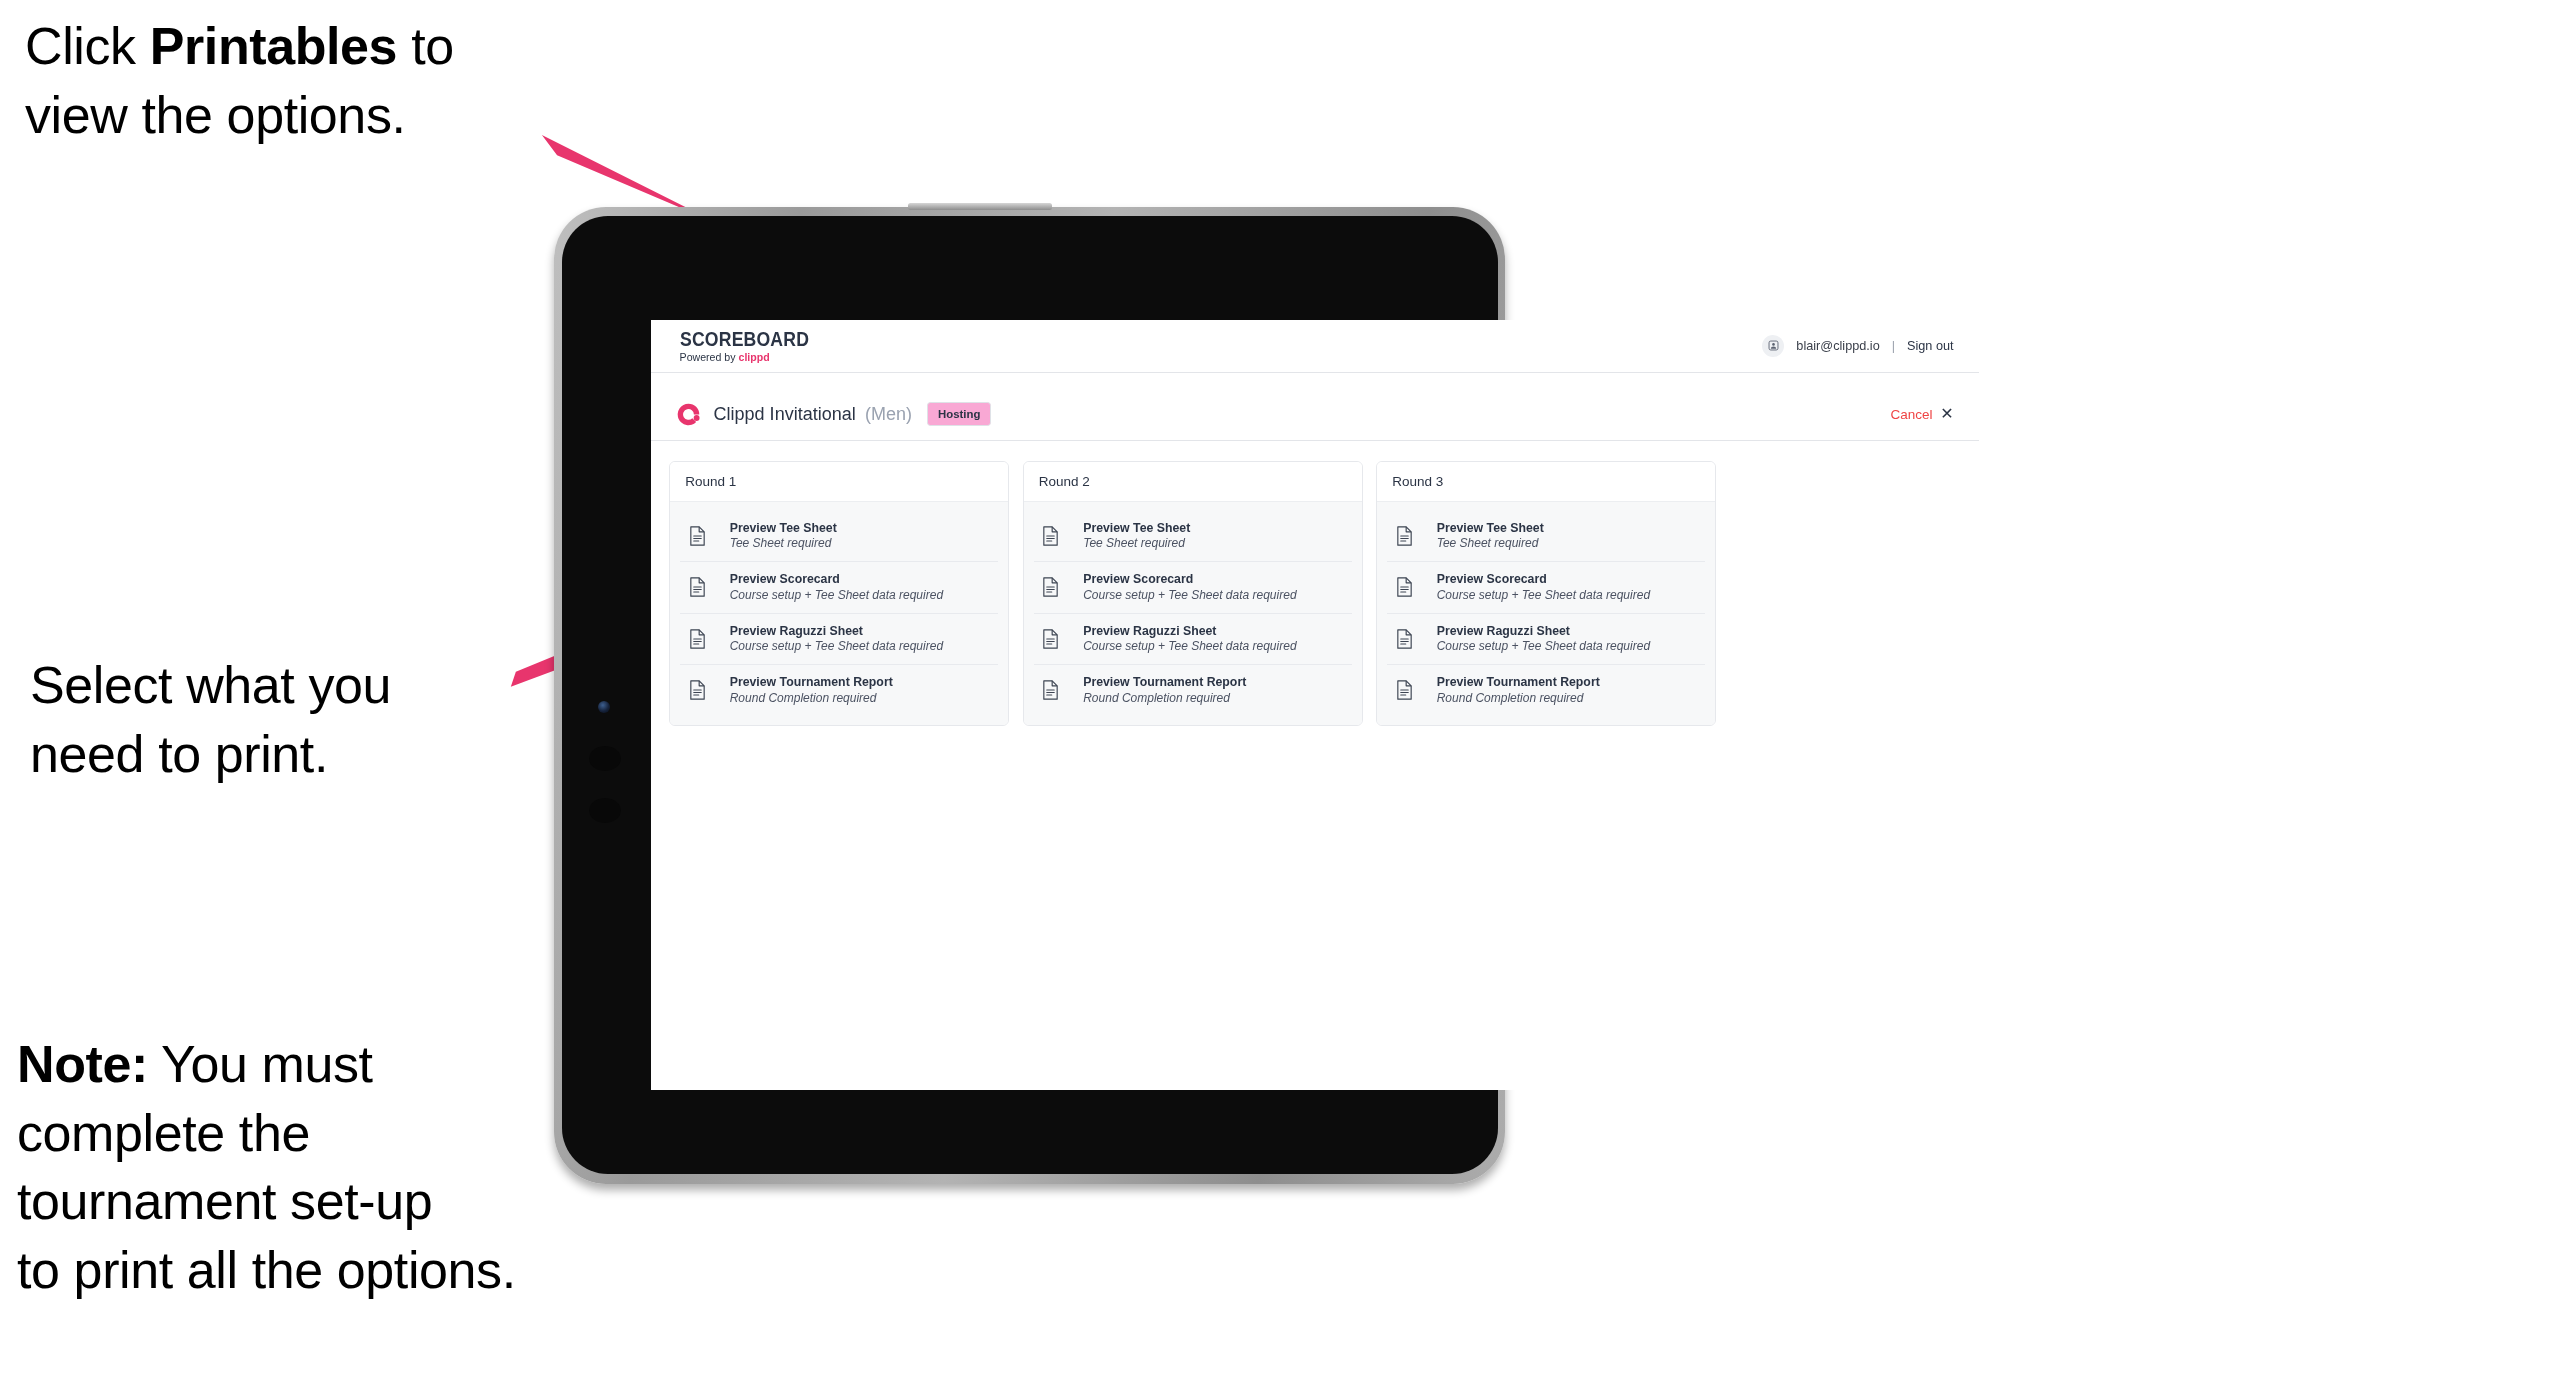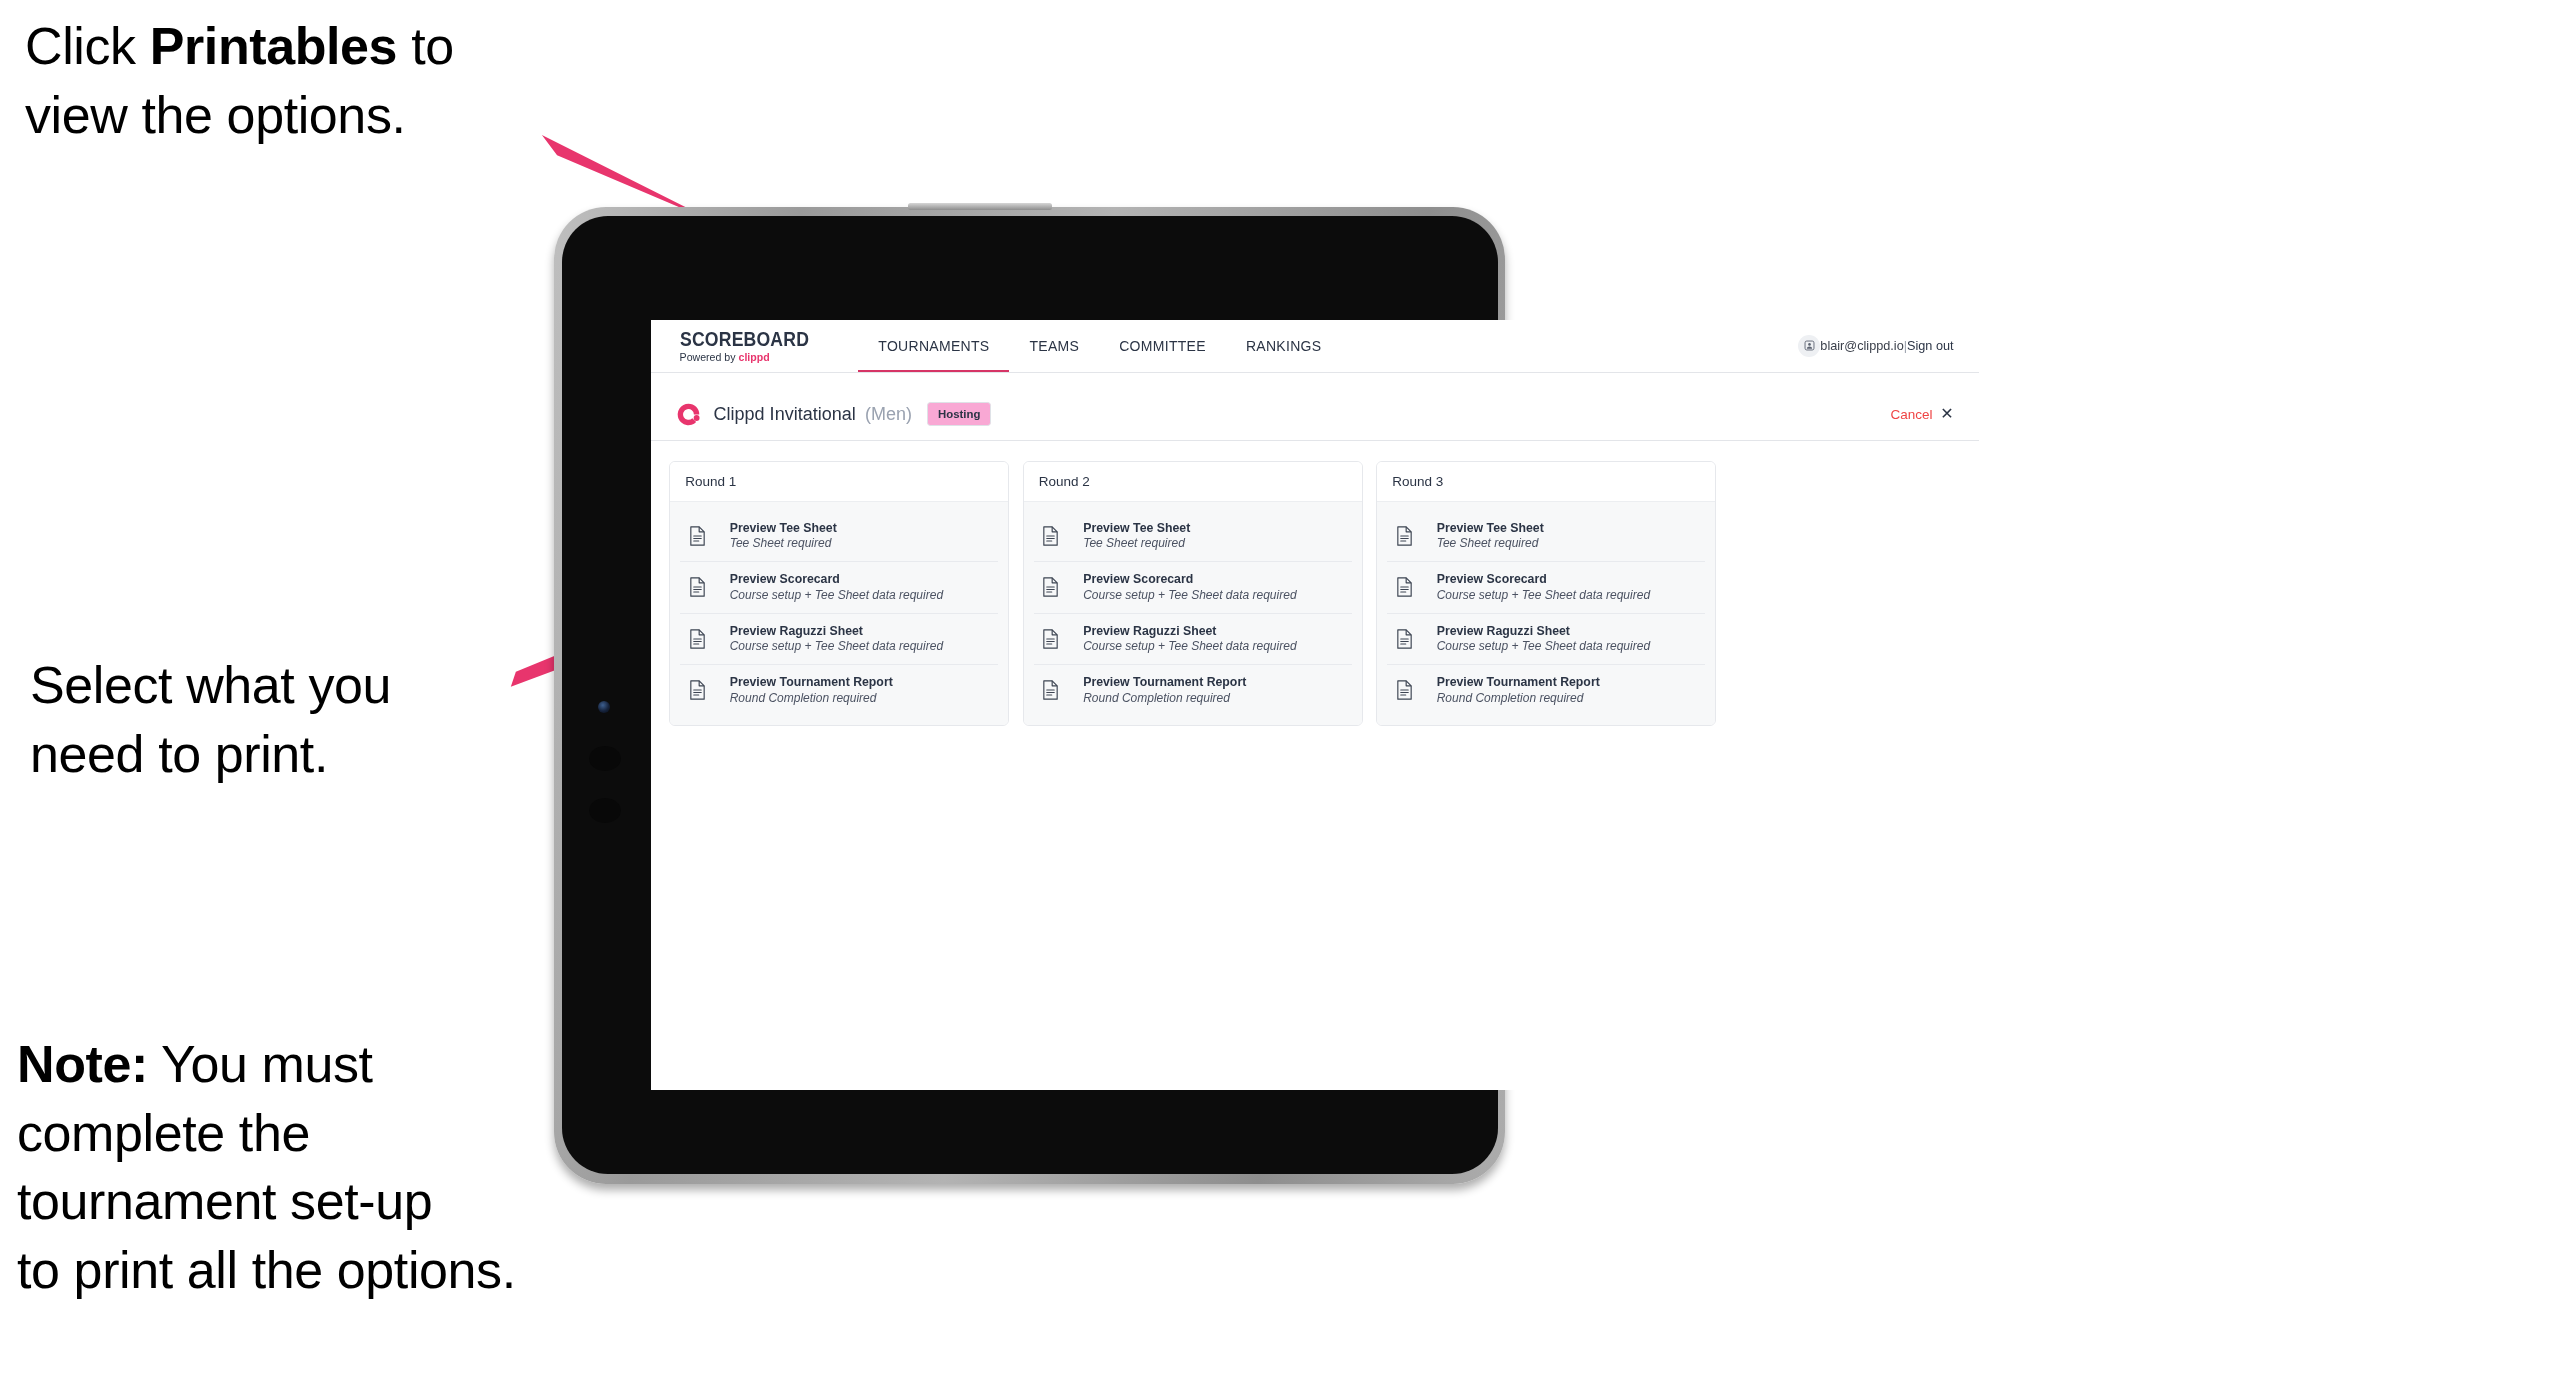--- a/index.html
+++ b/index.html
@@ -163,20 +163,21 @@
     position: absolute;
     left: 0; right: 0; bottom: -0.8px;
     height: 2.5px;
     background: #d63566;
   }
   #topnav-right {
     margin-left: auto;
     display: flex;
     align-items: center;
     padding-right: 25px;
+    gap: 12px;
   }
   #user-avatar {
     width: 22px;
     height: 22px;
     border-radius: 50%;
     background: #eef0f3;
     display: flex;
     align-items: center;
     justify-content: center;
   }
@@ -349,26 +350,20 @@
       <div class="bezel-dot" id="bezel-dot-2"></div>
 
       <div id="app-screen">
 
         <div id="topnav">
           <div id="brand">
             <div id="brand-title">SCOREBOARD</div>
             <div id="brand-sub"><span>Powered by </span><span class="brand-accent">clippd</span></div>
           </div>
 
-          <div id="topnav-items">
-            <div class="topnav-item active">TOURNAMENTS</div>
-            <div class="topnav-item">TEAMS</div>
-            <div class="topnav-item">COMMITTEE</div>
-            <div class="topnav-item">RANKINGS</div>
-          </div>
 
           <div id="topnav-right">
             <div id="user-avatar">
               <svg width="11" height="11" viewBox="0 0 16 16">
                 <rect x="1.5" y="1.5" width="13" height="13" rx="2.5" fill="none" stroke="#5b6270" stroke-width="1.3"></rect>
                 <circle cx="8" cy="6.4" r="1.9" fill="#5b6270"></circle>
                 <path d="M4.2 12.6c0-2.1 1.7-3.3 3.8-3.3s3.8 1.2 3.8 3.3" fill="#5b6270"></path>
               </svg>
             </div>
             <div id="user-email">blair@clippd.io</div>

